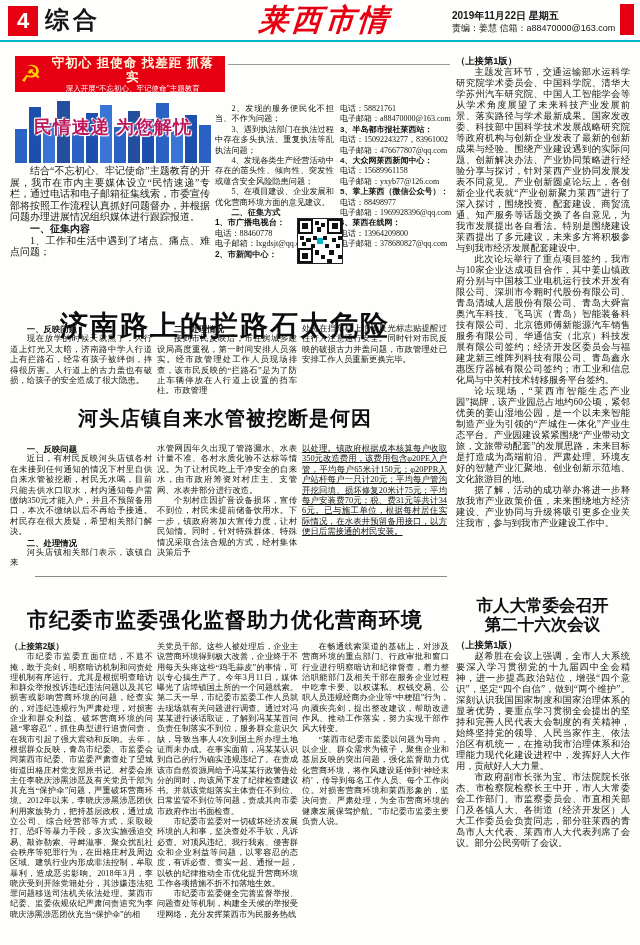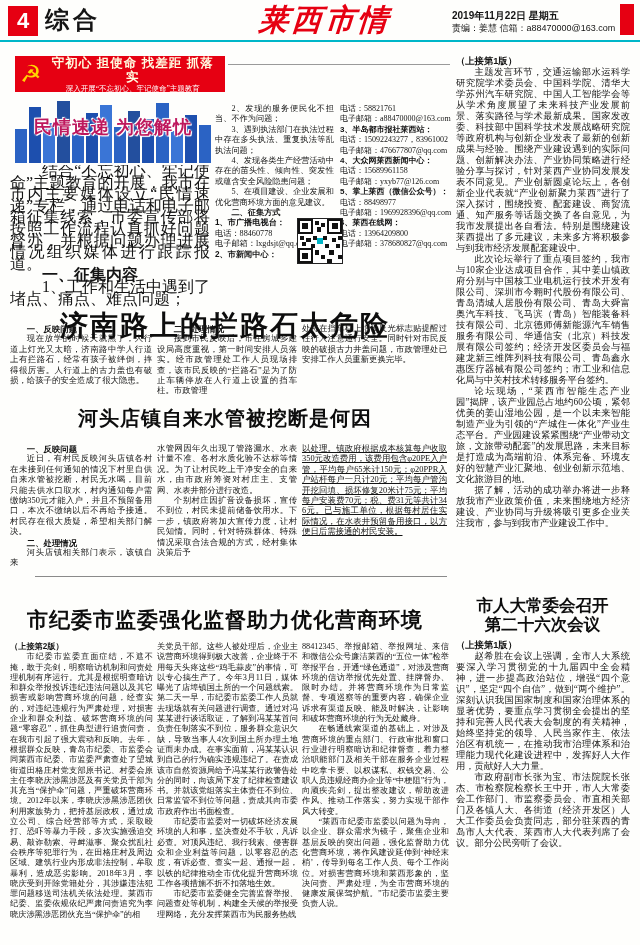--- a/index.html
+++ b/index.html
@@ -57,21 +57,21 @@
     color:#be185d; font:bold 18px/22px "Liberation Sans",sans-serif; letter-spacing:1px;
     text-shadow:0 0 2px #fff, 0 0 2px #fff, 1px 1px 0 #fff, -1px -1px 0 #fff;
   }
 
   
   .col { position:absolute; overflow:hidden; text-align:justify; }
   .col p { text-align:justify; word-break:break-all; }
   .col p.h { font-weight:bold; font-family:"Liberation Sans",sans-serif; }
   .col p.ind { text-indent:2em; }
 
-  .mq-a { left:10px;  top:165px; width:200px; height:145px; font-size:16px;  line-height:11.6px; }
+  .mq-a { left:10px;  top:165px; width:200px; height:145px; font-size:10px;  line-height:11.6px; }
   .mq-b { left:215px; top:104px; width:119px; height:206px; font-size:8.2px; line-height:10.4px; }
   .mq-c { left:340px; top:104px; width:114px; height:206px; font-size:8px;   line-height:10.4px; }
 
   .qr {
     position:absolute; left:297px; top:218px; width:46px; height:46px;
     background:#fff; border:1px solid #222;
   }
   .qr svg { display:block; width:100%; height:100%; }
 
   .headline {
@@ -246,30 +246,29 @@
   <div class="col jw1">
       <p class="h">（上接第2版）</p>
       <p class="ind">市纪委市监委直面症结，不遮不掩，敢于亮剑，明察暗访机制和问责处理机制有序运行。尤其是根据明查暗访和群众举报投诉违纪违法问题以及其它损害或影响营商环境的问题，经查实的，对违纪违规行为严肃处理，对损害企业和群众利益、破坏营商环境的问题“零容忍”，抓住典型进行追责问责，在我市引起了强大震动和反响。去年，根据群众反映，青岛市纪委、市监委会同莱西市纪委、市监委严肃查处了望城街道田格庄村党支部原书记、村委会原主任李晓庆涉黑涉恶及有关党员干部为其充当“保护伞”问题，严重破坏营商环境。2012年以来，李晓庆涉黑涉恶团伙利用家族势力，把持基层政权，通过成立公司、综合经营部等方式，采取殴打、恐吓等暴力手段，多次实施强迫交易、敲诈勒索、寻衅滋事、聚众扰乱社会秩序等犯罪行为，在田格庄村及周边区域、建筑行业内形成非法控制，牟取暴利，造成恶劣影响。2018年3月，李晓庆受到开除党籍处分，其涉嫌违法犯罪问题移送司法机关依法处理。莱西市纪委、监委依规依纪严肃问责追究为李晓庆涉黑涉恶团伙充当“保护伞”的相</p>
     </div>
   <div class="col jw2">
       <p>关党员干部。这些人被处理后，企业主说营商环境得到极大改善，企业终于不用每天头疼这些“鸡毛蒜皮”的事情，可以专心搞生产了。今年3月11日，媒体曝光了店埠镇国土所的一个问题线索。第二天一早，市纪委市监委工作人员就去现场就有关问题进行调查。通过对冯某某进行谈话取证，了解到冯某某首问负责任制落实不到位，服务群众意识欠缺，导致当事人4次到国土所办理土地证而未办成。在事实面前，冯某某认识到自己的行为确实违规违纪了。在责成该市自然资源局给予冯某某行政警告处分的同时，向该局下发了纪律检查建议书。并就该党组落实主体责任不到位、日常监管不到位等问题，责成其向市委市政府作出书面检查。</p>
       <p class="ind">市纪委市监委对一切破坏经济发展环境的人和事，坚决查处不手软，凡诉必查。对顶风违纪、我行我素、侵害群众和企业利益等问题，以零容忍的态度，有诉必查、查实一起、通报一起，以铁的纪律推动全市优化提升营商环境工作各项措施不折不扣落地生效。</p>
       <p class="ind">市纪委市监委健全完善监督举报、问题查处等机制，构建全天候的举报受理网络，充分发挥莱西市为民服务热线</p>
     </div>
   <div class="col jw3">
-      <p>88412345、举报邮箱、举报网址、来信和微信公众号廉洁莱西的“五位一体”检举举报平台，开通“绿色通道”，对涉及营商环境的信访举报优先处置、挂牌督办、限时办结。并将营商环境作为日常监督、专项巡察等的重要内容，确保企业诉求有渠道反映、能及时解决，让影响和破坏营商环境的行为无处藏身。</p>
       <p class="ind">在畅通线索渠道的基础上，对涉及营商环境的重点部门、行政审批和窗口行业进行明察暗访和纪律督查，着力整治职能部门及相关干部在服务企业过程中吃拿卡要、以权谋私、权钱交易、公职人员违规经商办企业等“中梗阻”行为，向顽疾亮剑，提出整改建议，帮助改进作风、推动工作落实，努力实现干部作风大转变。</p>
       <p class="ind">“莱西市纪委市监委以问题为导向，以企业、群众需求为镜子，聚焦企业和基层反映的突出问题，强化监督助力优化营商环境，将作风建设延伸到‘神经末梢’，传导到每名工作人员、每个工作岗位。对损害营商环境和莱西形象的，坚决问责、严肃处理，为全市营商环境的健康发展保驾护航。”市纪委市监委主要负责人说。</p>
     </div>
 
   <div class="col rc-top">
       <p class="h">（上接第1版）</p>
       <p class="ind">主题发言环节，交通运输部水运科学研究院学术委员会、中国科学院、清华大学苏州汽车研究院、中国人工智能学会等从学术角度展望了未来科技产业发展前景、落实路径与学术最新成果。国家发改委、科技部中国科学技术发展战略研究院等政府机构与创新企业发表了最新的创新成果与经验。围绕产业建设遇到的实际问题、创新解决办法、产业协同策略进行经验分享与探讨，针对莱西产业协同发展发表不同意见。产业创新圆桌论坛上，各创新企业代表就“产业创新聚力莱西”进行了深入探讨，围绕投资、配套建设、商贸流通、知产服务等话题交换了各自意见，为我市发展提出各自看法。特别是围绕建设莱西提出了多元建议，未来多方将积极参与到我市经济发展配套建设中。</p>
       <p class="ind">此次论坛举行了重点项目签约，我市与10家企业达成项目合作，其中姜山镇政府分别与中国核工业电机运行技术开发有限公司、深圳市今翱时代股份有限公司、青岛清城人居股份有限公司、青岛大舜富奥汽车科技、飞马滨（青岛）智能装备科技有限公司、北京德师傅新能源汽车销售服务有限公司、华通信安（北京）科技发展有限公司签约；经济开发区委员会与福建龙新三维阵列科技有限公司、青岛鑫永惠医疗器械有限公司签约；市工业和信息化局与中关村技术转移服务平台签约。</p>
-      <p class="ind">论坛现场，“莱西市智能生态产业园”揭牌，该产业园总占地约60公顷，紧邻优美的姜山湿地公园，是一个以未来智能制造产业为引领的“产城住一体化”产业生态平台。产业园建设紧紧围绕“产业带动文旅，文旅带动配套”的发展思路，未来目标是打造成为高端前沿、体系完备、环境友好的智慧产业汇聚地、创业创新示范地、文化旅游目的地。</p>
+      <p class="ind">论坛现场，“莱西市智能生态产业园”揭牌，该产业园总占地约60公顷，紧邻优美的姜山湿地公园，是一个以未来智能制造产业为引领的“产城住一体化”产业生态平台。产业园建设紧紧围绕“产业带动文旅，文旅带动配套”的发展思路，未来目标是打造成为高端前沿、严肃处理、环境友好的智慧产业汇聚地、创业创新示范地、文化旅游目的地。</p>
       <p class="ind">据了解，活动的成功举办将进一步释放我市产业政策价值，未来围绕地方经济建设、产业协同与升级将吸引更多企业关注我市，参与到我市产业建设工作中。</p>
     </div>
 
   <div class="headline hl-renda">
     <span style="display:block">市人大常委会召开</span>
     <span style="display:block">第二十六次会议</span>
   </div>
   <div class="col rc-bot">
       <p class="h">（上接第1版）</p>
       <p class="ind">赵希胜在会议上强调，全市人大系统要深入学习贯彻党的十九届四中全会精神，进一步提高政治站位，增强“四个意识”，坚定“四个自信”，做到“两个维护”。深刻认识我国国家制度和国家治理体系的显著优势，要重点学习贯彻全会提出的坚持和完善人民代表大会制度的有关精神，始终坚持党的领导、人民当家作主、依法治区有机统一，在推动我市治理体系和治理能力现代化建设进程中，发挥好人大作用，贡献好人大力量。</p>

